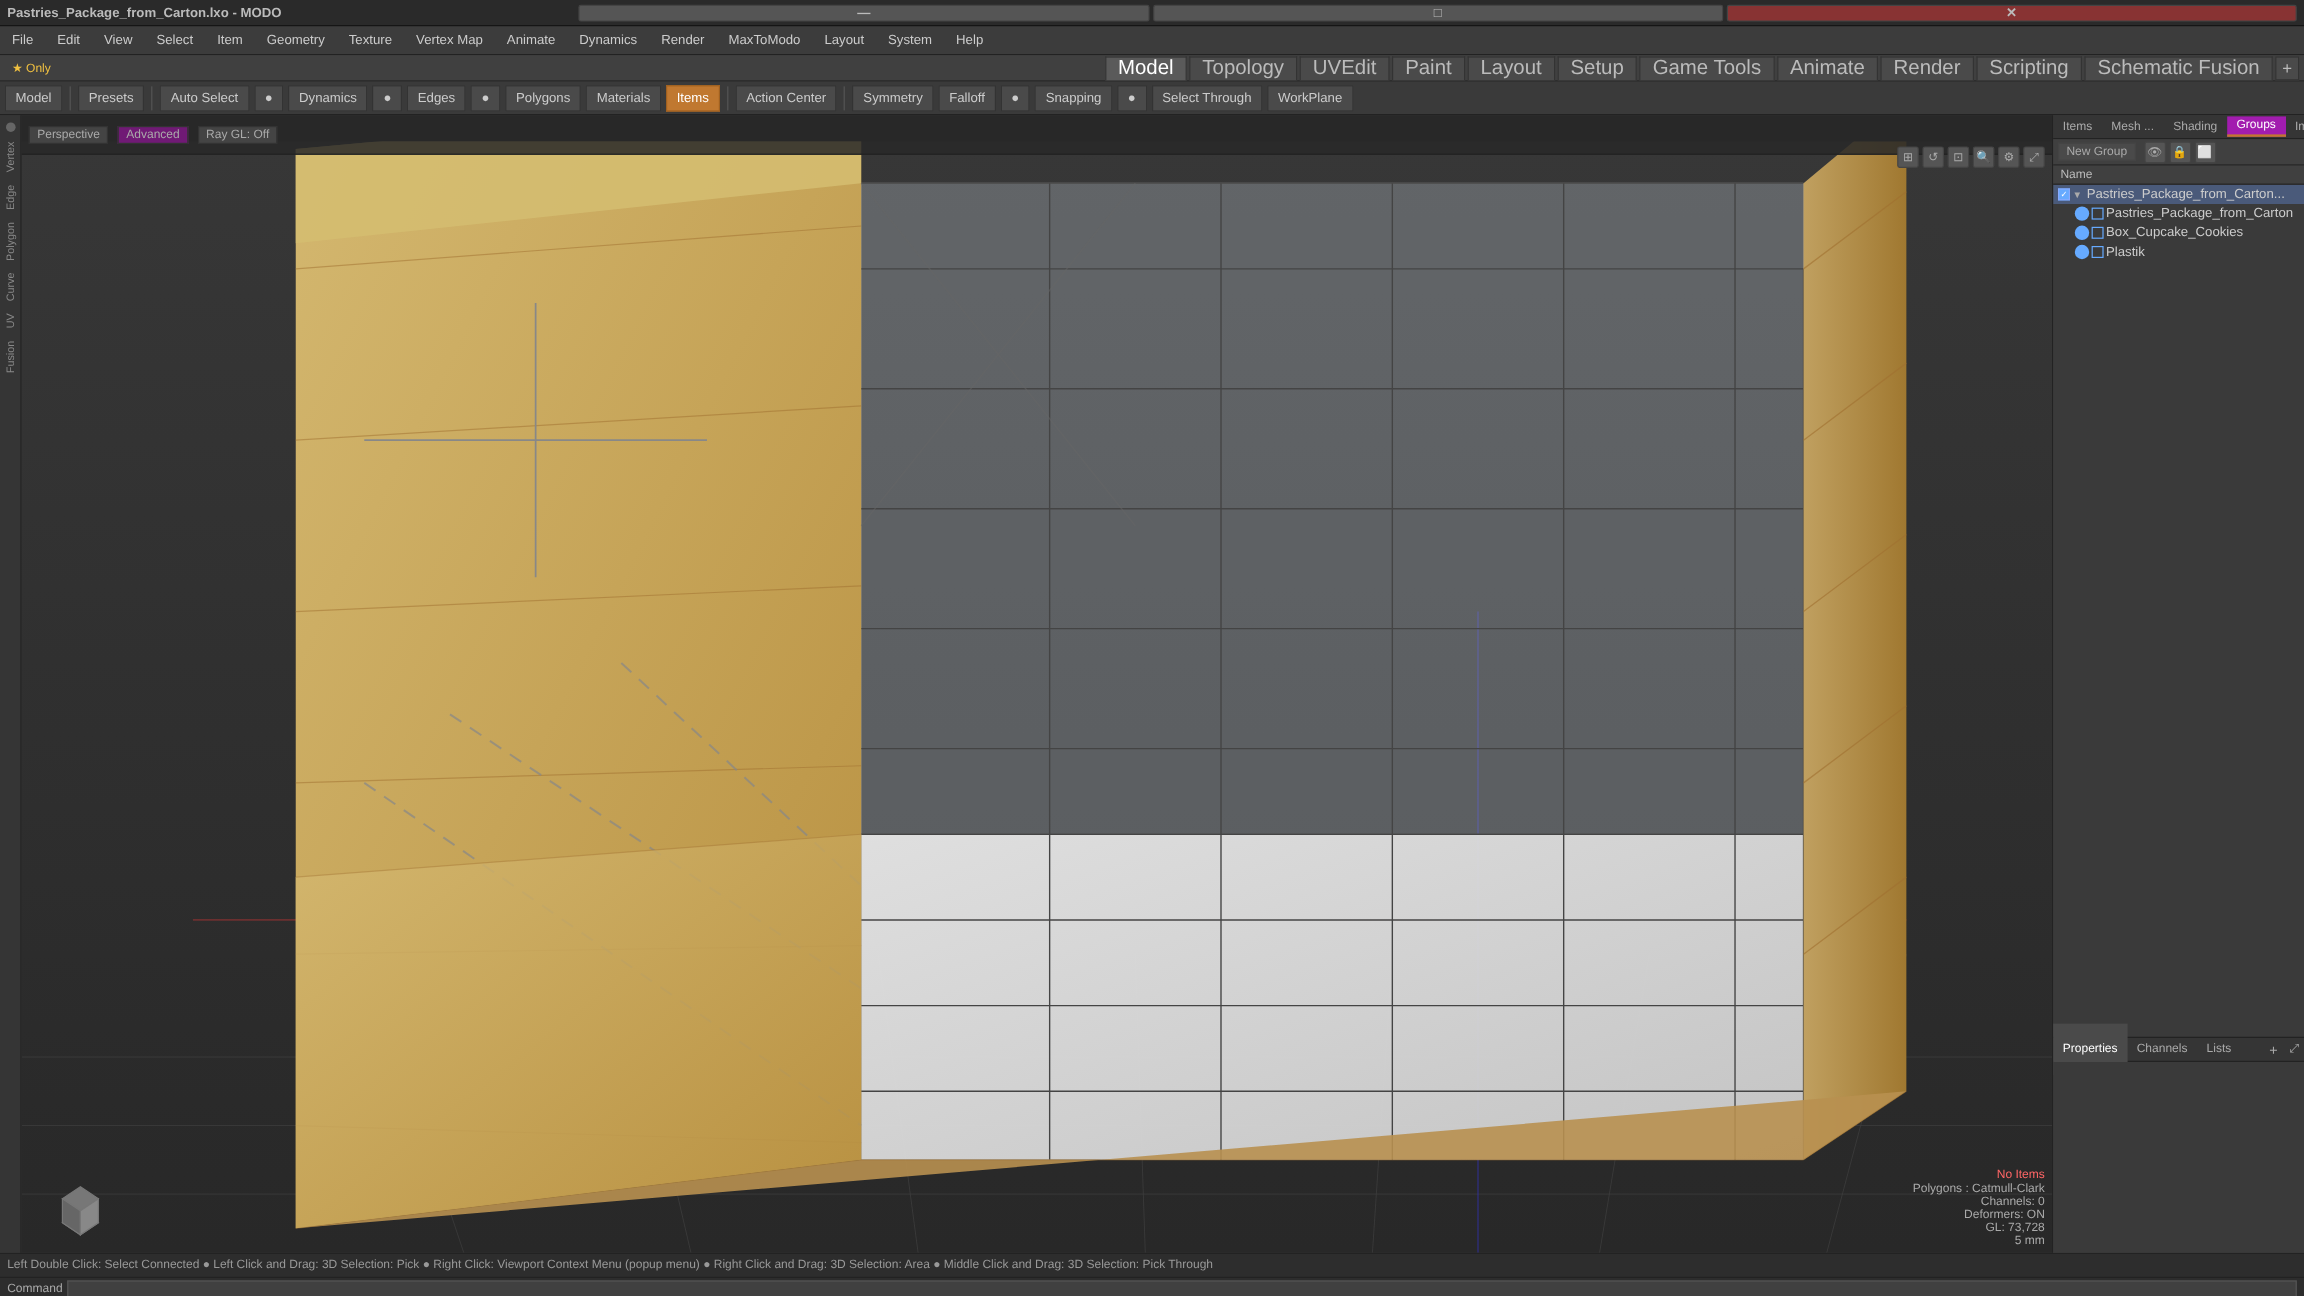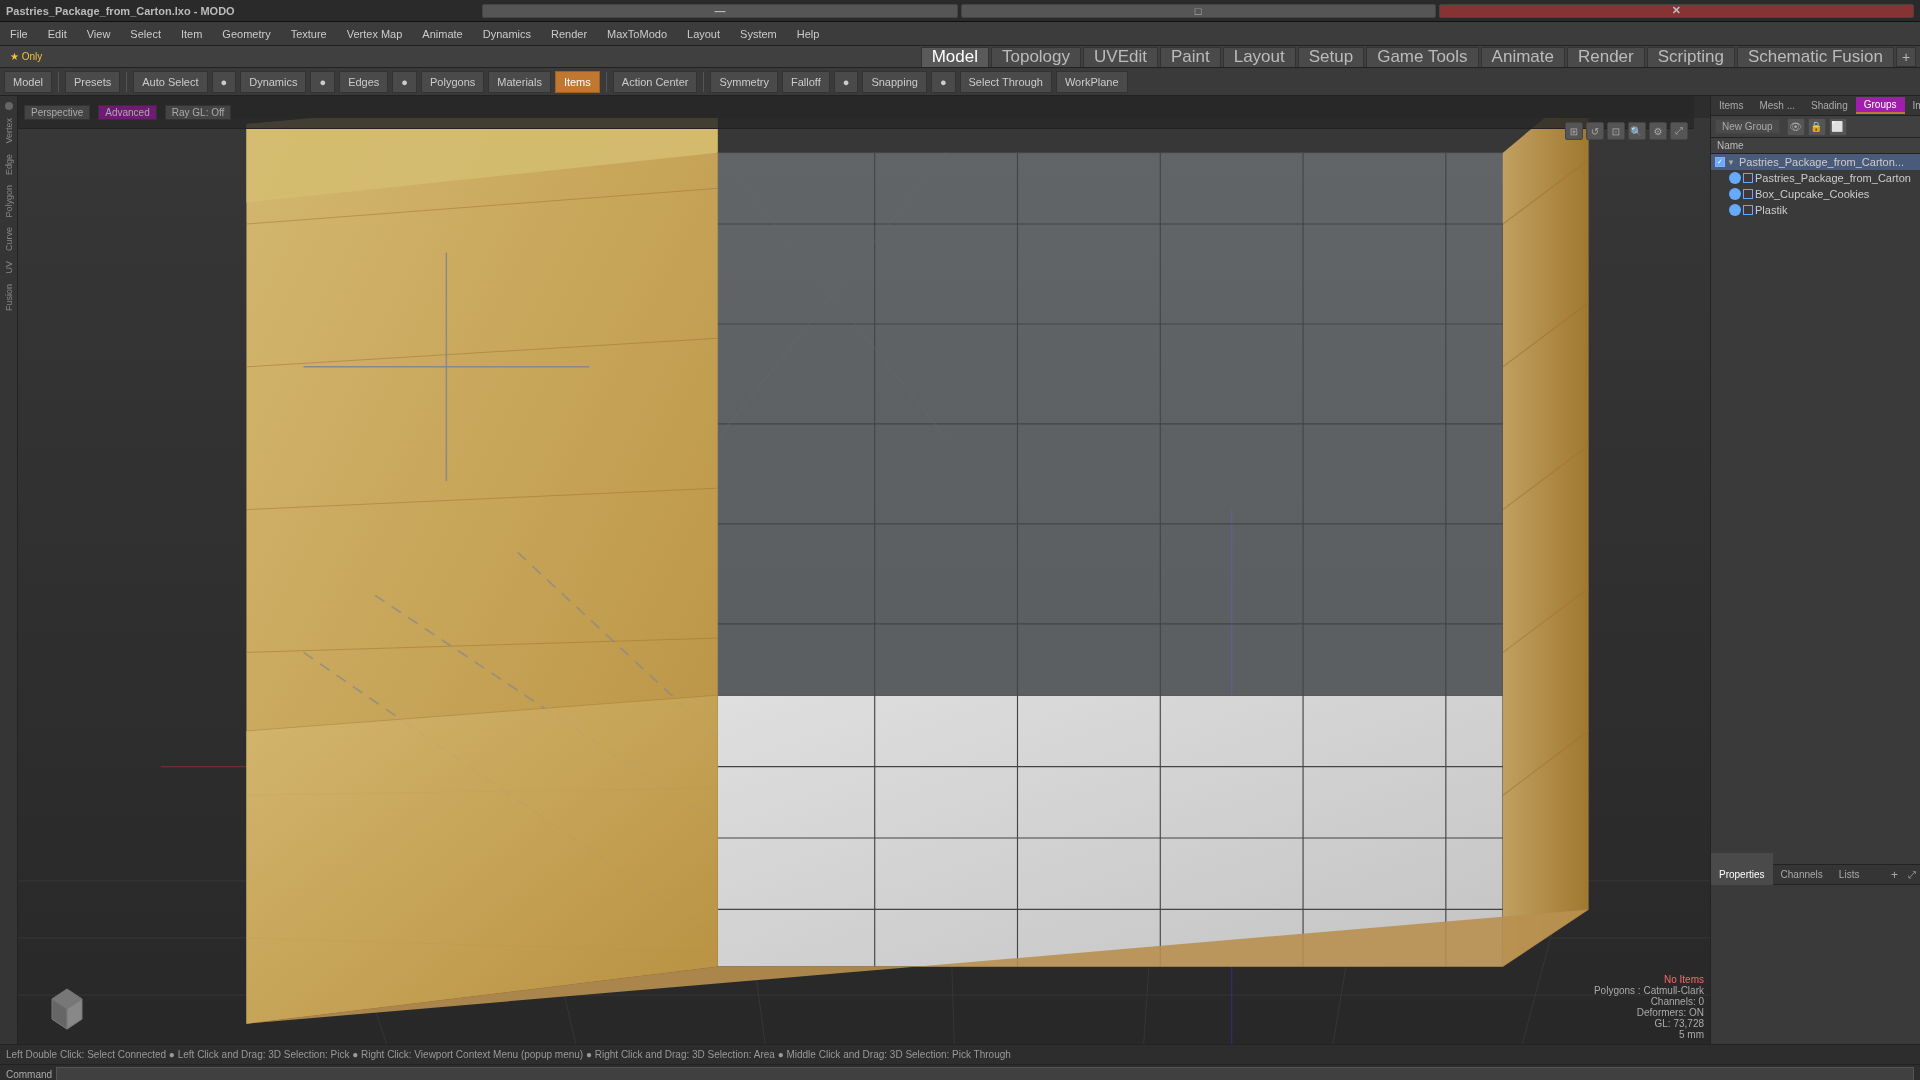--- a/index.html
+++ b/index.html
@@ -109,21 +109,21 @@
 
     
     #viewport-area {
       flex: 1;
       background: #2d2d2d;
       position: relative;
       overflow: hidden;
     }
     #viewport-header {
       position: absolute;
-      top: 0; left: 0; right: 16px;
+      top: 0; left: 0; right: 0;
       height: 22px;
       background: rgba(40,40,40,0.85);
       display: flex;
       align-items: center;
       padding: 16px 6px;
       gap: 8px;
       border-bottom: 1px solid #222;
       z-index: 10;
     }
     .vp-btn { font-size: 10px; color: #aaa; background: #444; border: 1px solid #333; padding: 1px 6px; cursor: pointer; }

